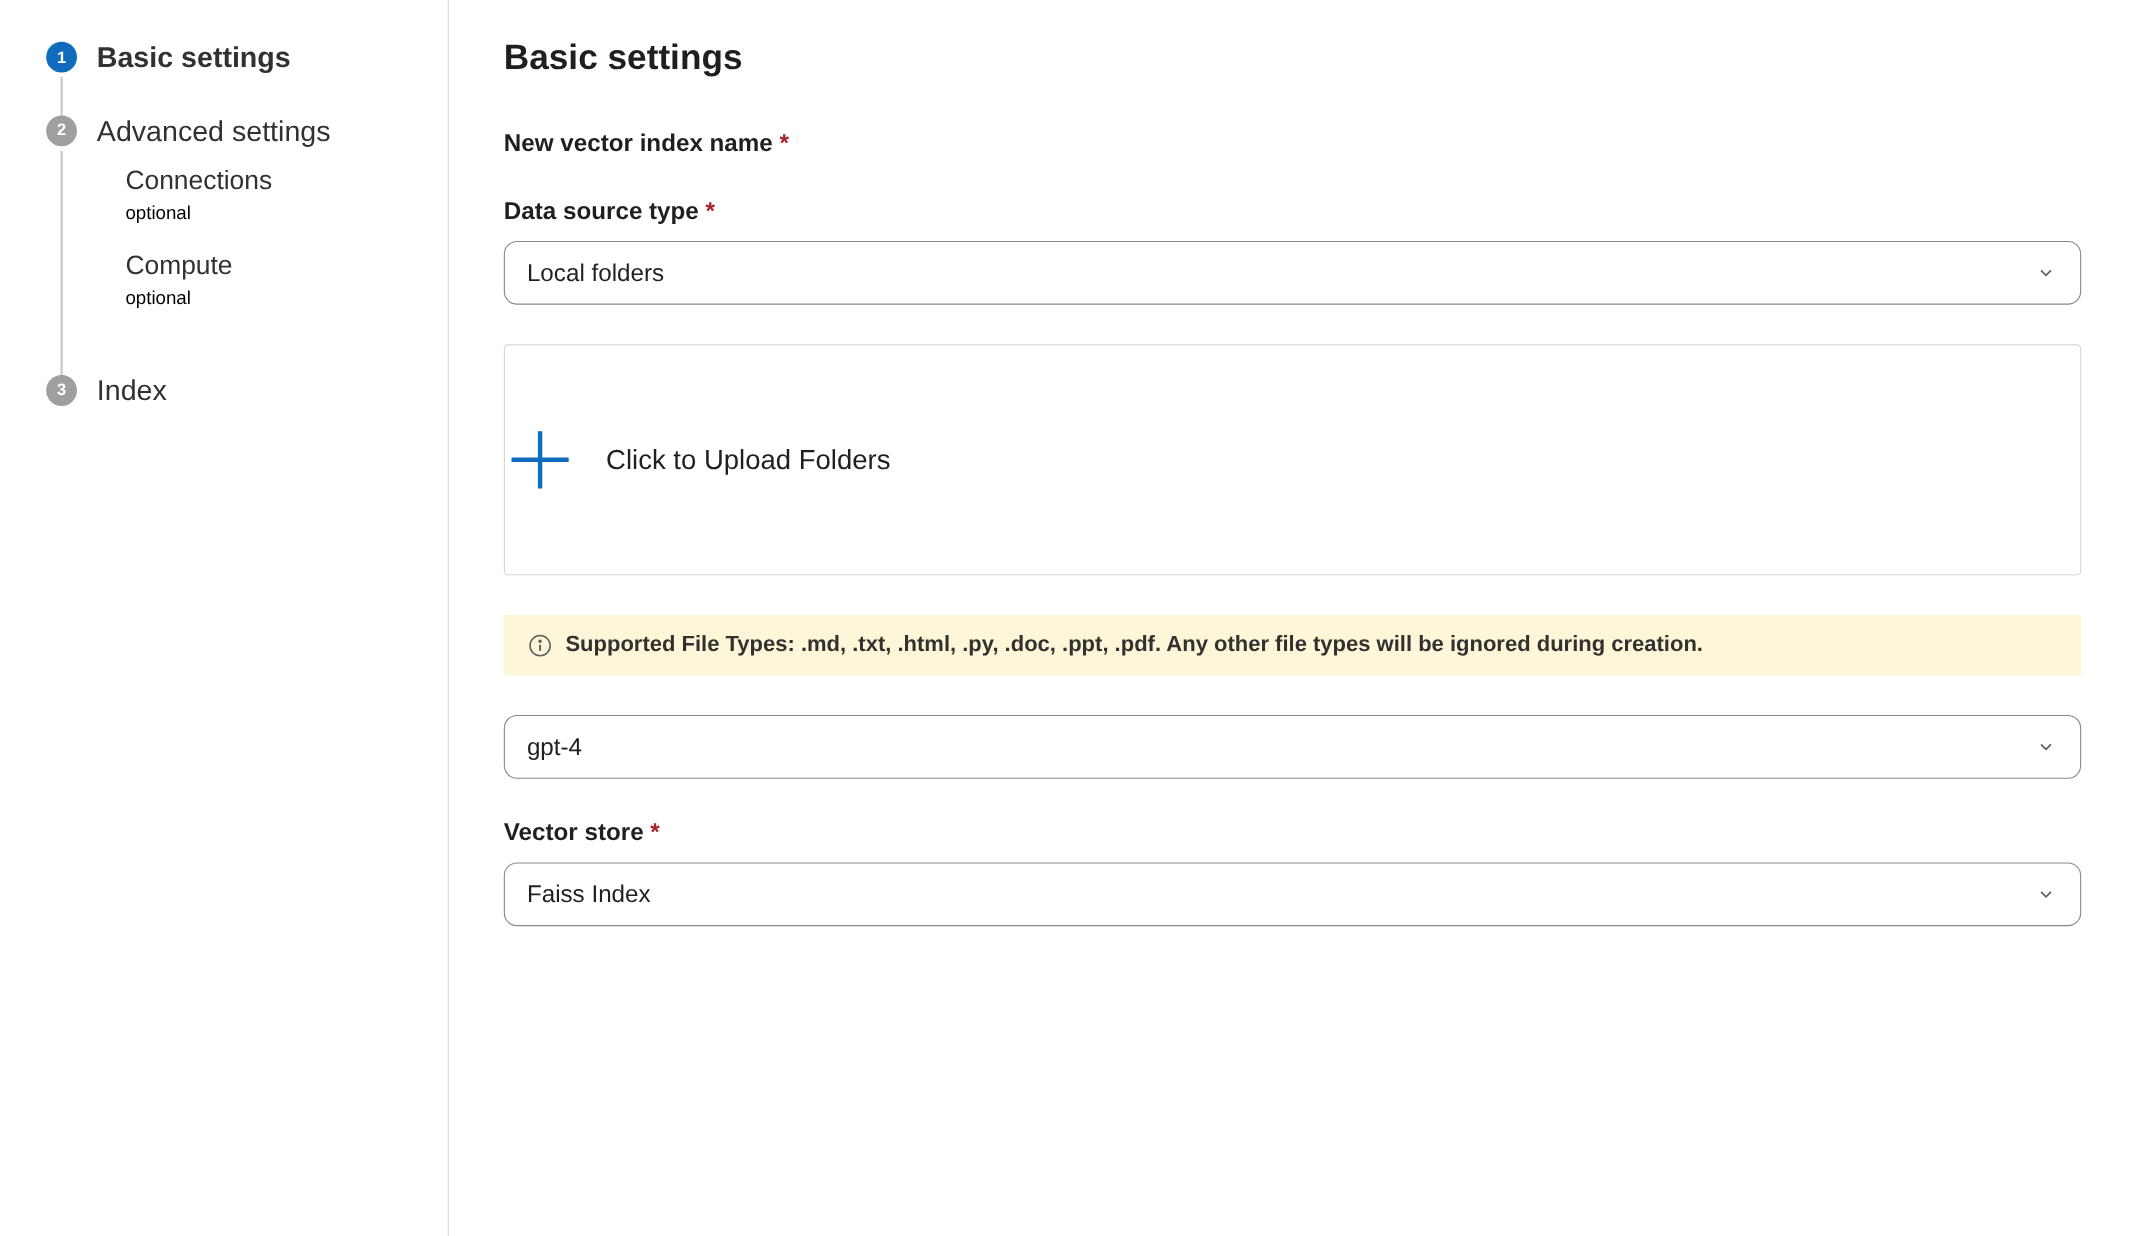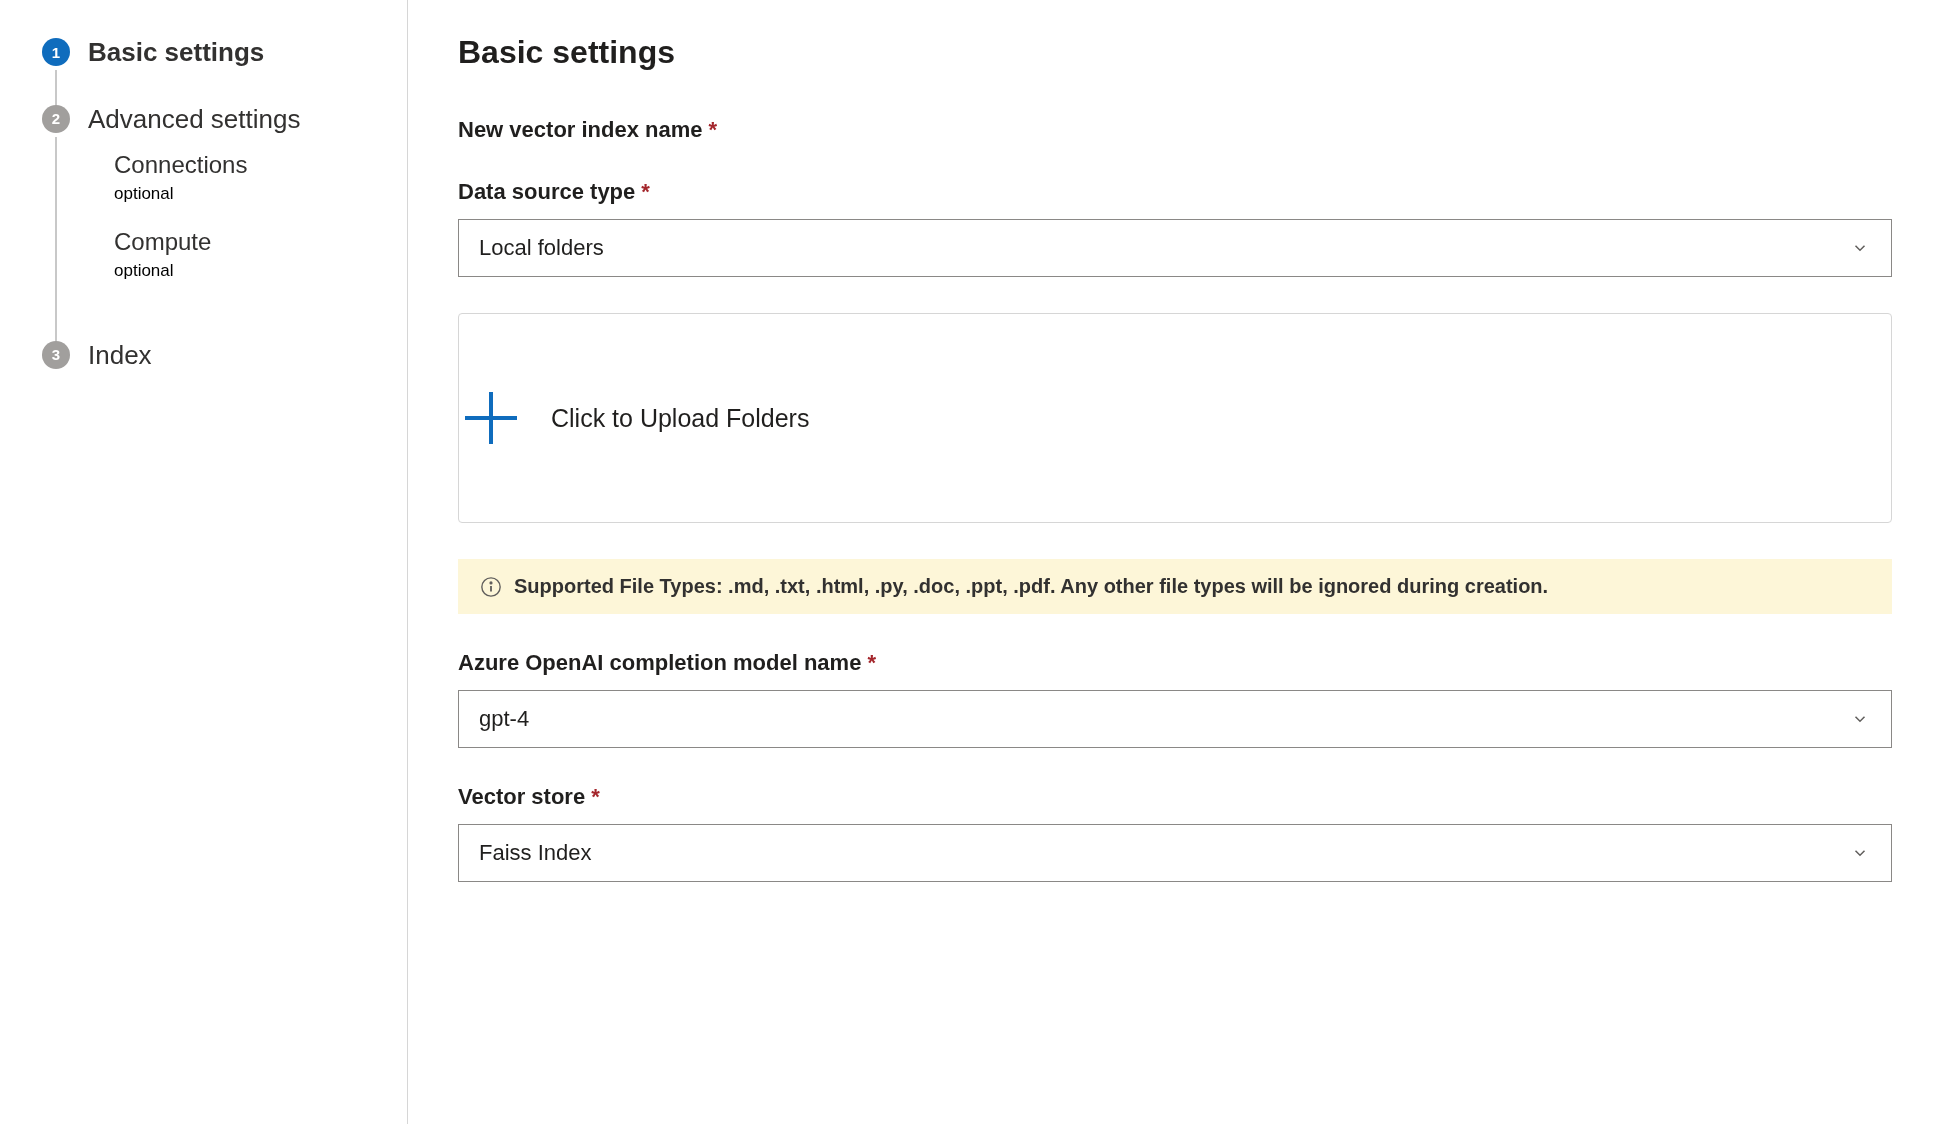--- a/index.html
+++ b/index.html
@@ -125,21 +125,21 @@
       color: #605e5c;
       background: #ffffff;
       outline: none;
     }
     .text-input::placeholder { color: #605e5c; }
 
     .select-box {
       width: 100%;
       height: 58px;
       border: 1px solid #8a8886;
-      border-radius: 0;
+      border-radius: 12px;
       padding: 0 56px 0 20px;
       font-size: 22px;
       color: #201f1e;
       background: #ffffff;
       display: flex;
       align-items: center;
       justify-content: space-between;
       cursor: pointer;
       position: relative;
     }
@@ -274,23 +274,20 @@
   <div class="info-banner">
     <svg class="info-icon" viewBox="0 0 24 24" fill="none" stroke="#605e5c" stroke-width="1.5">
       <circle cx="12" cy="12" r="10"></circle>
       <line x1="12" y1="11" x2="12" y2="17" stroke-width="2"></line>
       <circle cx="12" cy="7.5" r="1" fill="#605e5c"></circle>
     </svg>
     <span class="info-text">Supported File Types: .md, .txt, .html, .py, .doc, .ppt, .pdf. Any other file types will be ignored during creation.</span>
   </div>
 
   <div class="field">
-    <div class="field-label">
-      <span>Azure OpenAI completion model name</span><span class="required-star">*</span>
-    </div>
     <div class="select-box">
       <span>gpt-4</span>
       <svg class="chevron" viewBox="0 0 24 24" fill="none" stroke="#605e5c" stroke-width="2">
         <polyline points="6 9 12 15 18 9"></polyline>
       </svg>
     </div>
   </div>
 
   <div class="field">
     <div class="field-label">

